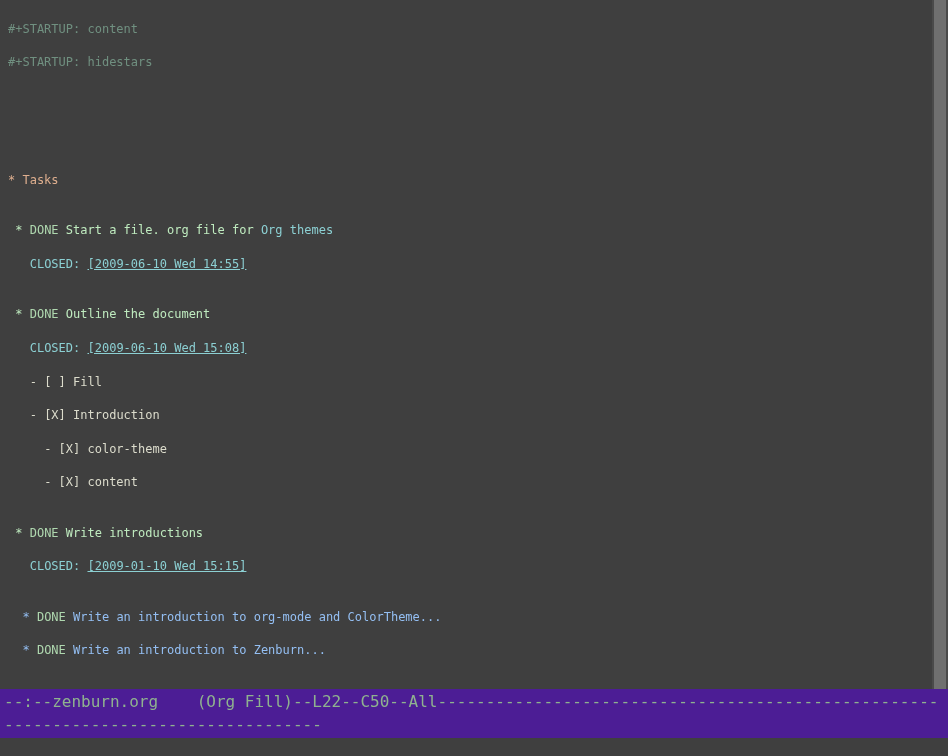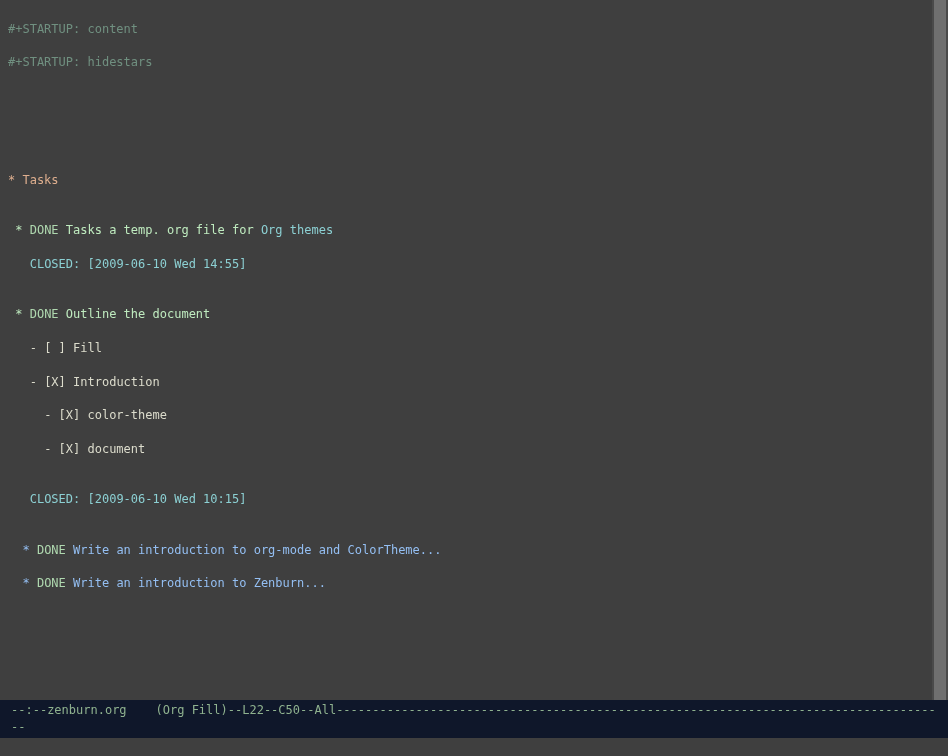--- a/index.html
+++ b/index.html
@@ -2,54 +2,56 @@
 <html><head>
 <meta charset="utf-8">
 <style>
   html,body{margin:0;padding:0;background:#3f3f3f;color:#dcdccc;
     font-family:"DejaVu Sans Mono","Menlo","Consolas",monospace;
     font-size:12px;line-height:1.4;width:948px;height:756px;overflow:hidden}
   .buf{padding:4px 8px 0 8px;white-space:pre-wrap}
   .hdr   {color:#709080}
   .done  {color:#afd8af}
   .link  {color:#8cd0d3;cursor:pointer}
-  .date  {color:#8cd0d3;}
+  .date  {color:#8cd0d3;text-decoration:underline}
   .closed{color:#8cd0d3}
   .star1 {color:#dfaf8f}
   .star2 {color:#bfebbf}
   .star3 {color:#94bff3}
   .txt   {color:#dcdccc}
-  .modeline{position:absolute;left:0;right:0;bottom:18px;background:#0f172a;
-    color:#8fb28f;padding:2px 11px;font-size:12px}
+  .modeline{position:absolute;left:0;right:0;bottom:18px;background:#4c1d95;
+    color:#8fb28f;padding:2px 4px;font-size:16px}
   .minib{position:absolute;left:0;right:0;bottom:0;height:16px;background:#3f3f3f}
   .scroll{position:absolute;top:0;right:0;bottom:34px;width:16px;background:#4a4a4a}
   .thumb{position:absolute;top:0;left:2px;right:2px;height:100%;background:#6f6f6f}
   .line{min-height:1.4em}
 </style>
 </head>
 <body>
 
 <div class="buf">
 <div class="line"><span class="hdr">#+STARTUP: content</span></div>
 <div class="line"><span class="hdr">#+STARTUP: hidestars</span></div>
 <div class="line">&nbsp;</div>
 <div class="line">&nbsp;</div>
 
 <div class="line"><span class="star1">* Tasks</span></div>
 
-<div class="line"><span class="star2"> * </span><span class="done">DONE</span><span class="star2"> Tasks a temp. org file for </span><span class="link">Org themes</span></div>
+<div class="line"><span class="star2"> * </span><span class="done">DONE</span><span class="star2"> Start a file. org file for </span><span class="link">Org themes</span></div>
 <div class="line"><span class="closed">   CLOSED: </span><span class="date">[2009-06-10 Wed 14:55]</span></div>
 
 <div class="line"><span class="star2"> * </span><span class="done">DONE</span><span class="star2"> Outline the document</span></div>
+<div class="line"><span class="closed">   CLOSED: </span><span class="date">[2009-06-10 Wed 15:08]</span></div>
 <div class="line"><span class="txt">   - [ ] Fill</span></div>
 <div class="line"><span class="txt">   - [X] Introduction</span></div>
 <div class="line"><span class="txt">     - [X] color-theme</span></div>
-<div class="line"><span class="txt">     - [X] document</span></div>
+<div class="line"><span class="txt">     - [X] content</span></div>
 
-<div class="line"><span class="closed">   CLOSED: </span><span class="date">[2009-06-10 Wed 10:15]</span></div>
+<div class="line"><span class="star2"> * </span><span class="done">DONE</span><span class="star2"> Write introductions</span></div>
+<div class="line"><span class="closed">   CLOSED: </span><span class="date">[2009-01-10 Wed 15:15]</span></div>
 
 <div class="line"><span class="star3">  * </span><span class="done">DONE</span><span class="star3"> Write an introduction to org-mode and ColorTheme...</span></div>
 <div class="line"><span class="star3">  * </span><span class="done">DONE</span><span class="star3"> Write an introduction to Zenburn...</span></div>
 
 
 
 
 
 
 

